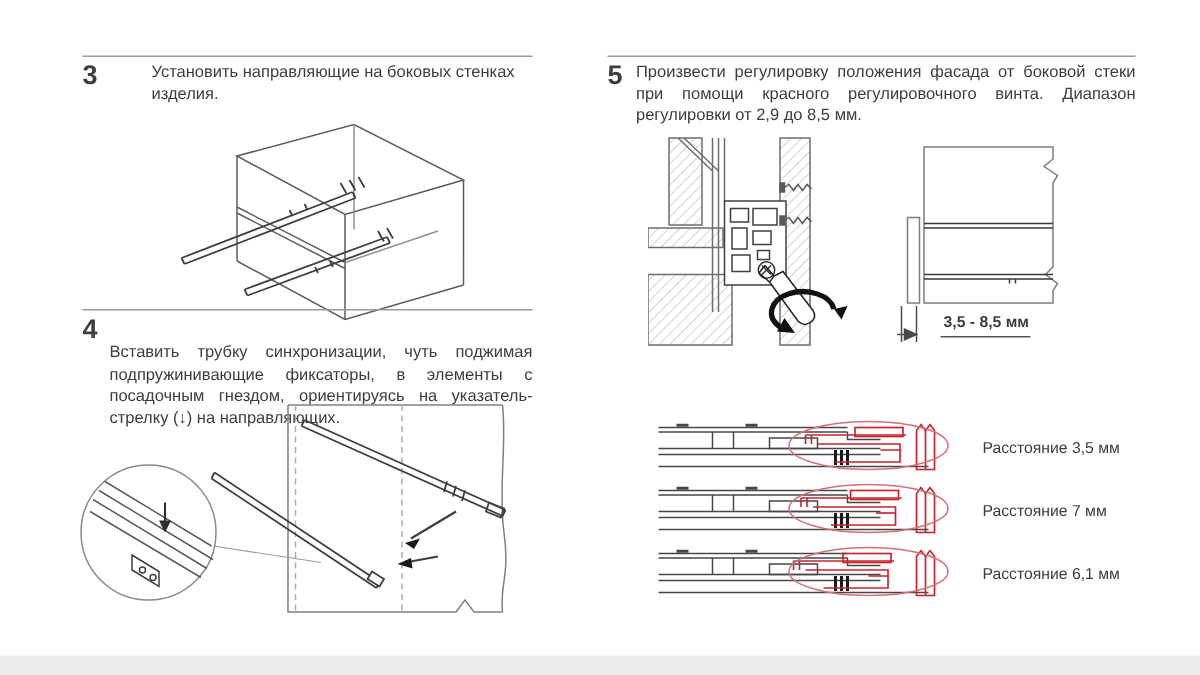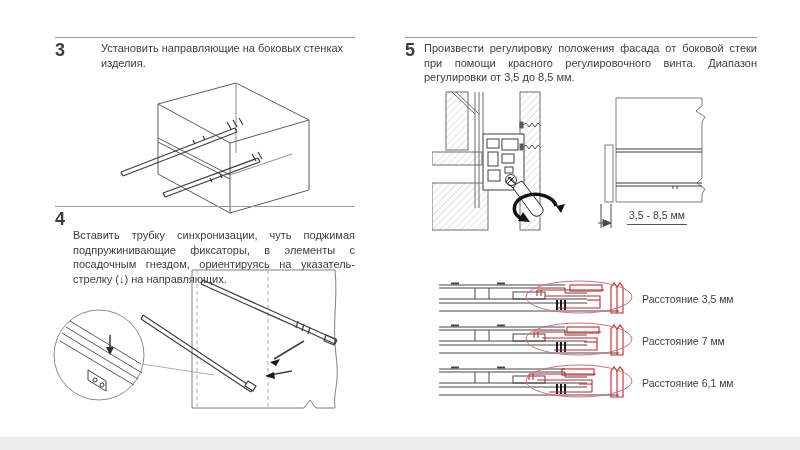--- a/index.html
+++ b/index.html
@@ -6,21 +6,21 @@
   .page{position:relative;width:800px;height:450px;background:#ffffff;overflow:hidden;
         font-family:"Liberation Sans",sans-serif;color:#3d3d3d;}
   .abs{position:absolute;}
   .rule{height:1px;background:#9a9a9a;}
   .stepnum{font-size:18px;font-weight:bold;line-height:1;}
   .steptext{font-size:11px;line-height:1.32;text-align:justify;}
   .single{text-align:left;}
   .sectitle{font-size:11px;color:#474747;}
   .rowwrap{display:flex;flex-direction:column;row-gap:4px;}
   .facrow{display:flex;align-items:center;}
-  .rowlabel{font-size:10.5px;white-space:nowrap;}
+  .rowlabel{font-size:10.5px;margin-left:13px;white-space:nowrap;}
   .dimlabel{font-size:10.5px;white-space:nowrap;}
   .underline{height:1px;background:#555;}
   .footerbar{background:#ededed;}
   svg{display:block;}
 </style>
 </head>
 <body>
 
 <div class="page">
 
@@ -96,21 +96,21 @@
       </g>
       <g>
         <path d="M68,72 V86" stroke="#2e2e2e" fill="none" stroke-width="1.4"></path>
         <path d="M64,84 h8 l-4,8 Z" fill="#2e2e2e"></path>
       </g>
     </g>
   </svg>
 
   <div class="abs rule" style="left:405px;top:37px;width:352px;"></div>
   <div class="abs stepnum" style="left:405px;top:41px;">5</div>
-  <div class="abs steptext" style="left:424px;top:41px;width:333px;">Произвести регулировку положения фасада от боковой стеки при помощи красного регулировочного винта. Диапазон регулировки от 3,5 до 8,5 мм.</div>
+  <div class="abs steptext" style="left:424px;top:41px;width:333px;">Произвести регулировку положения фасада от боковой стеки при помощи красного регулировочного винта. Диапазон регулировки от 2,9 до 8,5 мм.</div>
 
   <svg class="abs" style="left:432px;top:88px;" width="180" height="155" viewBox="0 0 180 155">
     <defs>
       <pattern id="h1" width="5" height="5" patternUnits="userSpaceOnUse" patternTransform="rotate(45)">
         <line x1="0" y1="0" x2="0" y2="5" stroke="#9d9d9d" stroke-width="0.6"></line>
       </pattern>
     </defs>
     <g stroke="#6d6d6d" stroke-width="1">
       <rect x="88" y="4" width="20" height="138" fill="url(#h1)"></rect>
       <rect x="14" y="4" width="22" height="58" fill="url(#h1)"></rect>
@@ -156,21 +156,21 @@
       <path d="M18,59 H104 M18,62 H104"></path>
       <path d="M18,93 H104 M18,96 H104"></path>
       <path d="M75,96 v3 M79,96 v3"></path>
     </g>
     <g stroke="#4a4a4a" fill="none" stroke-width="1">
       <path d="M3,114 V138 M13,114 V138"></path>
       <path d="M0,133 H11"></path>
       <path d="M13,133 l-8,-3.5 v7 Z" fill="#4a4a4a"></path>
     </g>
   </svg>
-  <div class="abs dimlabel" style="left:629px;top:209px;">3,5 - 8,5 мм</div>
+  <div class="abs dimlabel" style="left:629px;top:209px;font-weight:bold;">3,5 - 8,5 мм</div>
   <div class="abs underline" style="left:627px;top:224px;width:60px;"></div>
 
 
   <div class="abs rowwrap" style="left:437px;top:280px;">
     <div class="facrow">
       <svg width="205" height="38" viewBox="0 0 205 38">
         <g stroke="#474747" fill="none" stroke-width="1">
           <path d="M2,5 H128 M2,8 H128"></path>
           <path d="M128,8 V13 H150"></path>
           <path d="M2,19 H150 M2,23 H150"></path>

